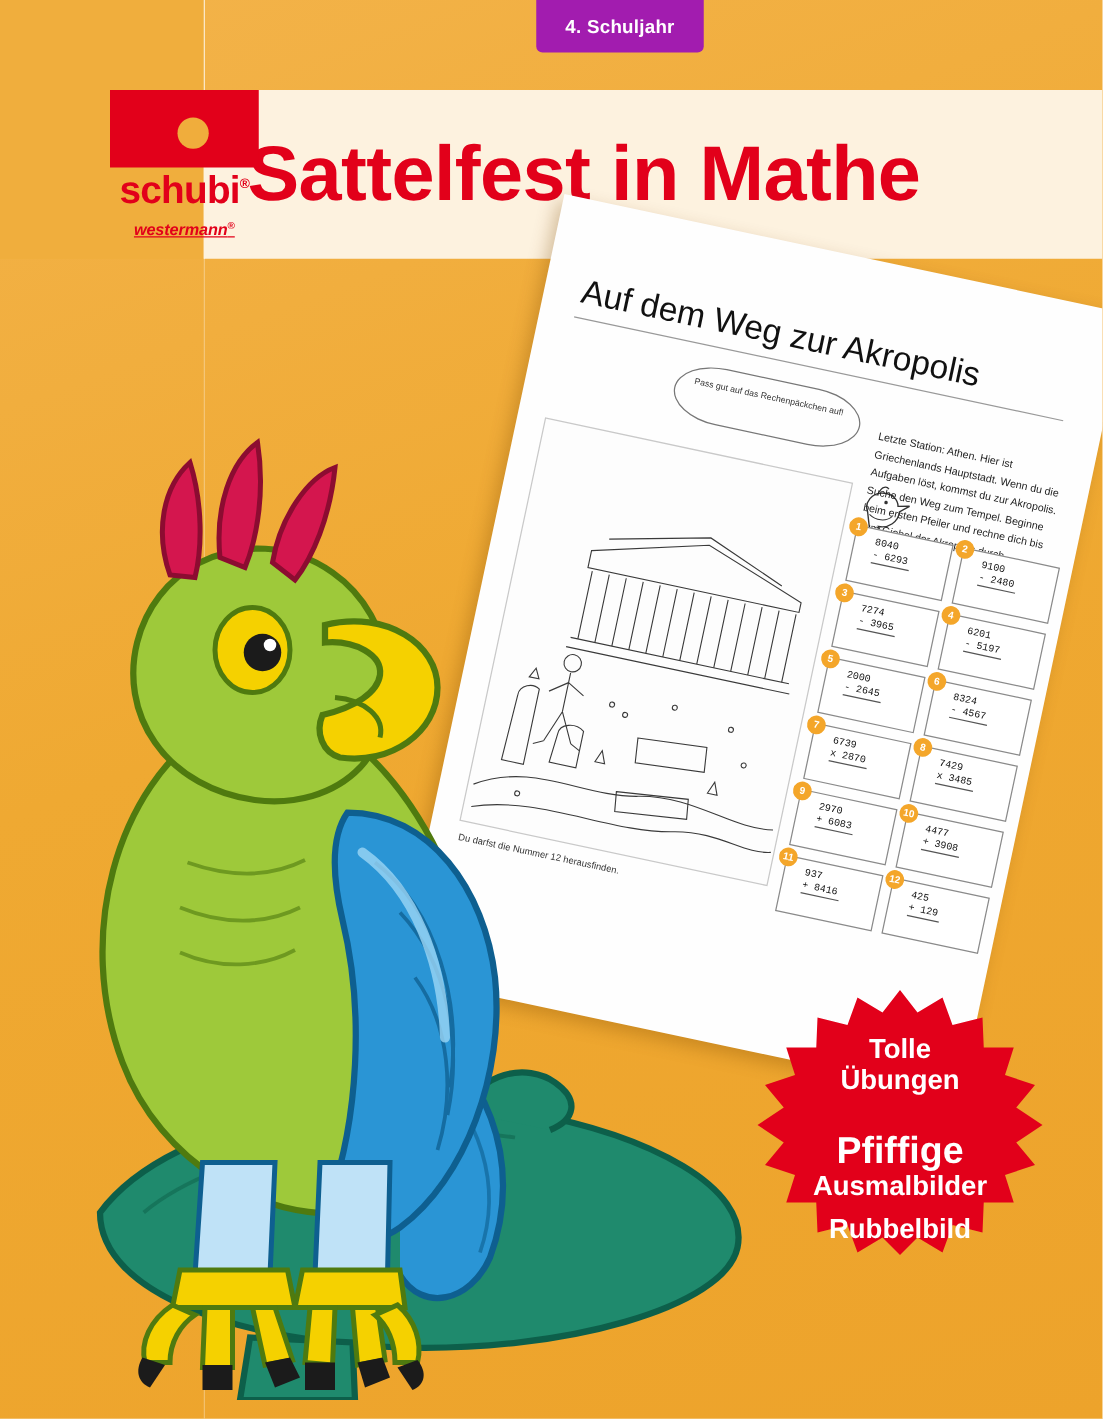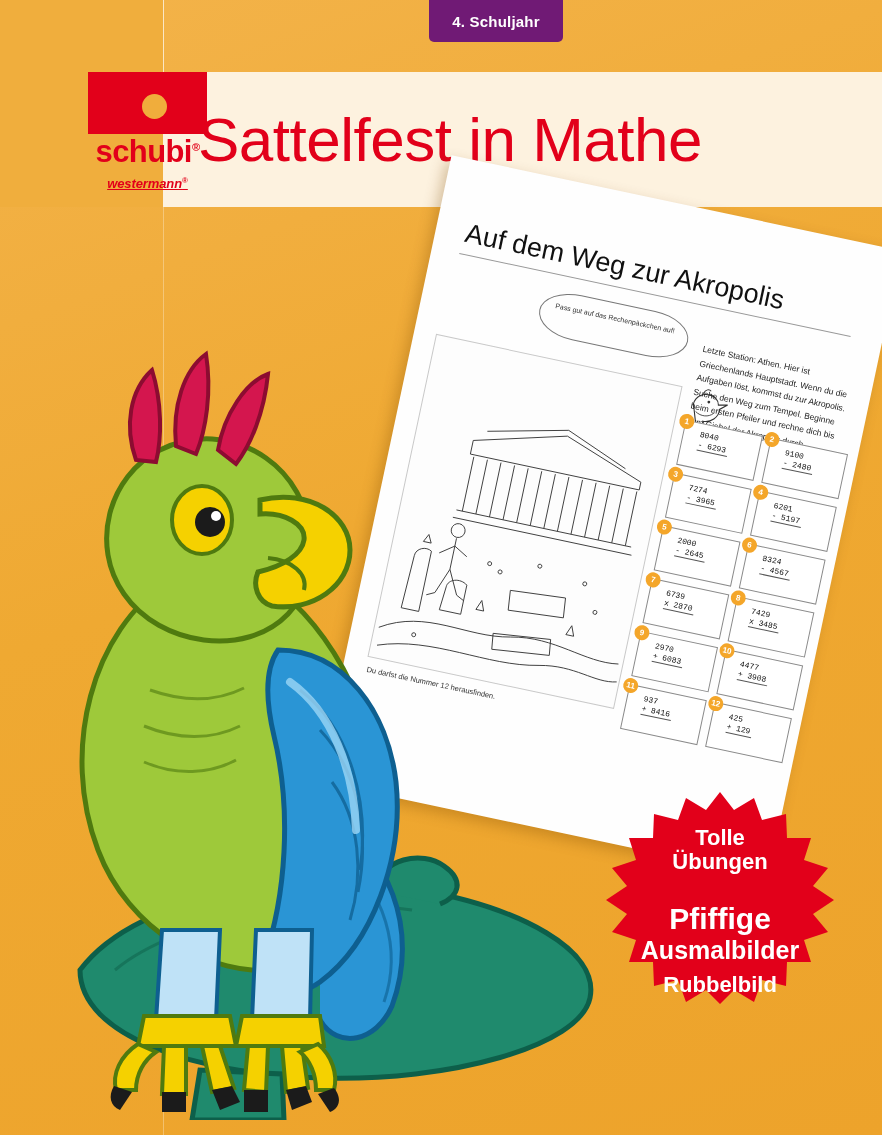--- a/index.html
+++ b/index.html
@@ -35,21 +35,21 @@
     position: absolute;
     left: 163px; top: 0; height: 207px;
     width: 1px;
     background: rgba(255,255,255,0.55);
   }
   
   .grade-badge {
     position: absolute;
     left: 429px; top: 0;
     width: 134px; height: 42px;
-    background: #701a75;
+    background: #a21caf;
     color: #ffffff;
     font-size: 15px;
     font-weight: bold;
     display: flex;
     align-items: center;
     justify-content: center;
     letter-spacing: 0.2px;
     border-bottom-left-radius: 5px;
     border-bottom-right-radius: 5px;
   }
@@ -59,21 +59,21 @@
     left: 163px; top: 72px;
     width: 719px; height: 135px;
     background: #fdf2df;
     display: flex;
     align-items: center;
   }
   .title-text {
     margin-left: 35px;
     color: #e2001a;
     font-size: 62px;
-    font-weight: normal;
+    font-weight: bold;
     letter-spacing: -0.5px;
     line-height: 1;
   }
   
   .logo-block {
     position: absolute;
     left: 44px; top: 72px;
     width: 119px; height: 135px; margin-left: 44px;
   }
   .logo-red {
@@ -234,21 +234,21 @@
     align-items: center;
     justify-content: center;
     color: #ffffff;
     font-weight: bold;
     text-align: center;
     line-height: 1.12;
   }
   .burst-l1 { font-size: 22px; margin-top: 28px; }
   .burst-l2 { font-size: 22px; margin-bottom: 27px; }
   .burst-l3 { font-size: 30px; }
-  .burst-l4 { font-size: 25px; margin-bottom: 9px; }
+  .burst-l4 { font-size: 22px; margin-bottom: 9px; }
   .burst-l5 { font-size: 22px; }
   
   .parrot-wrap {
     position: absolute;
     left: 20px; top: 330px;
     width: 620px; height: 790px;
   }
   .parrot-wrap svg { display: block; }
 </style>
 </head>

